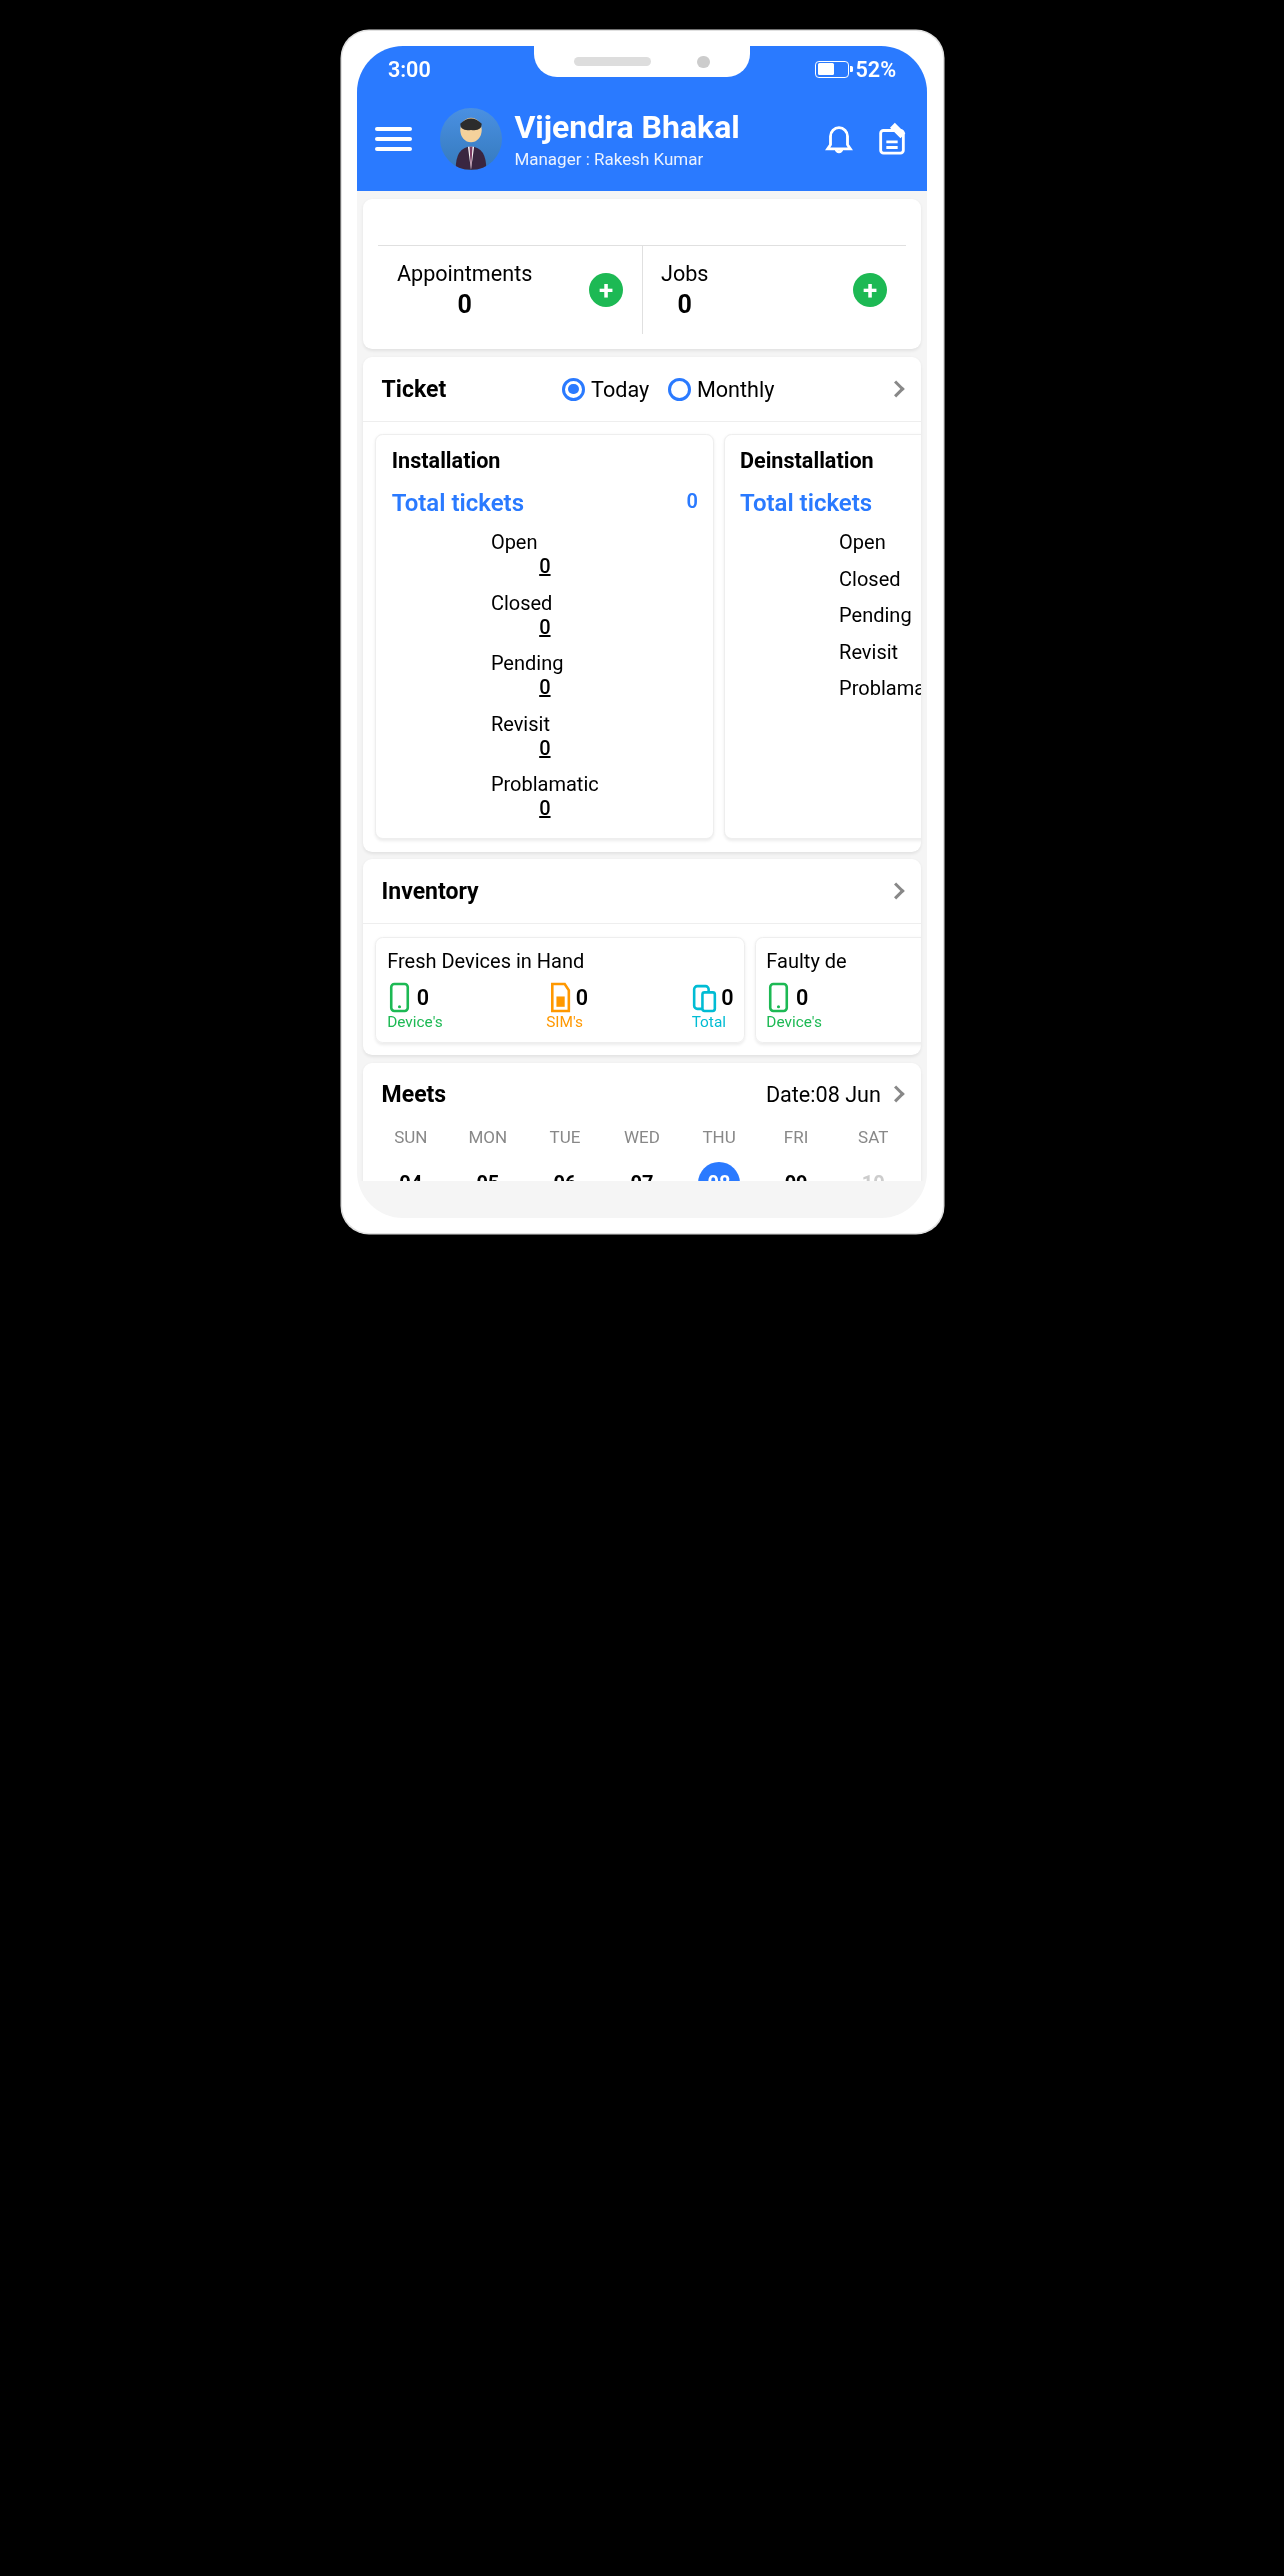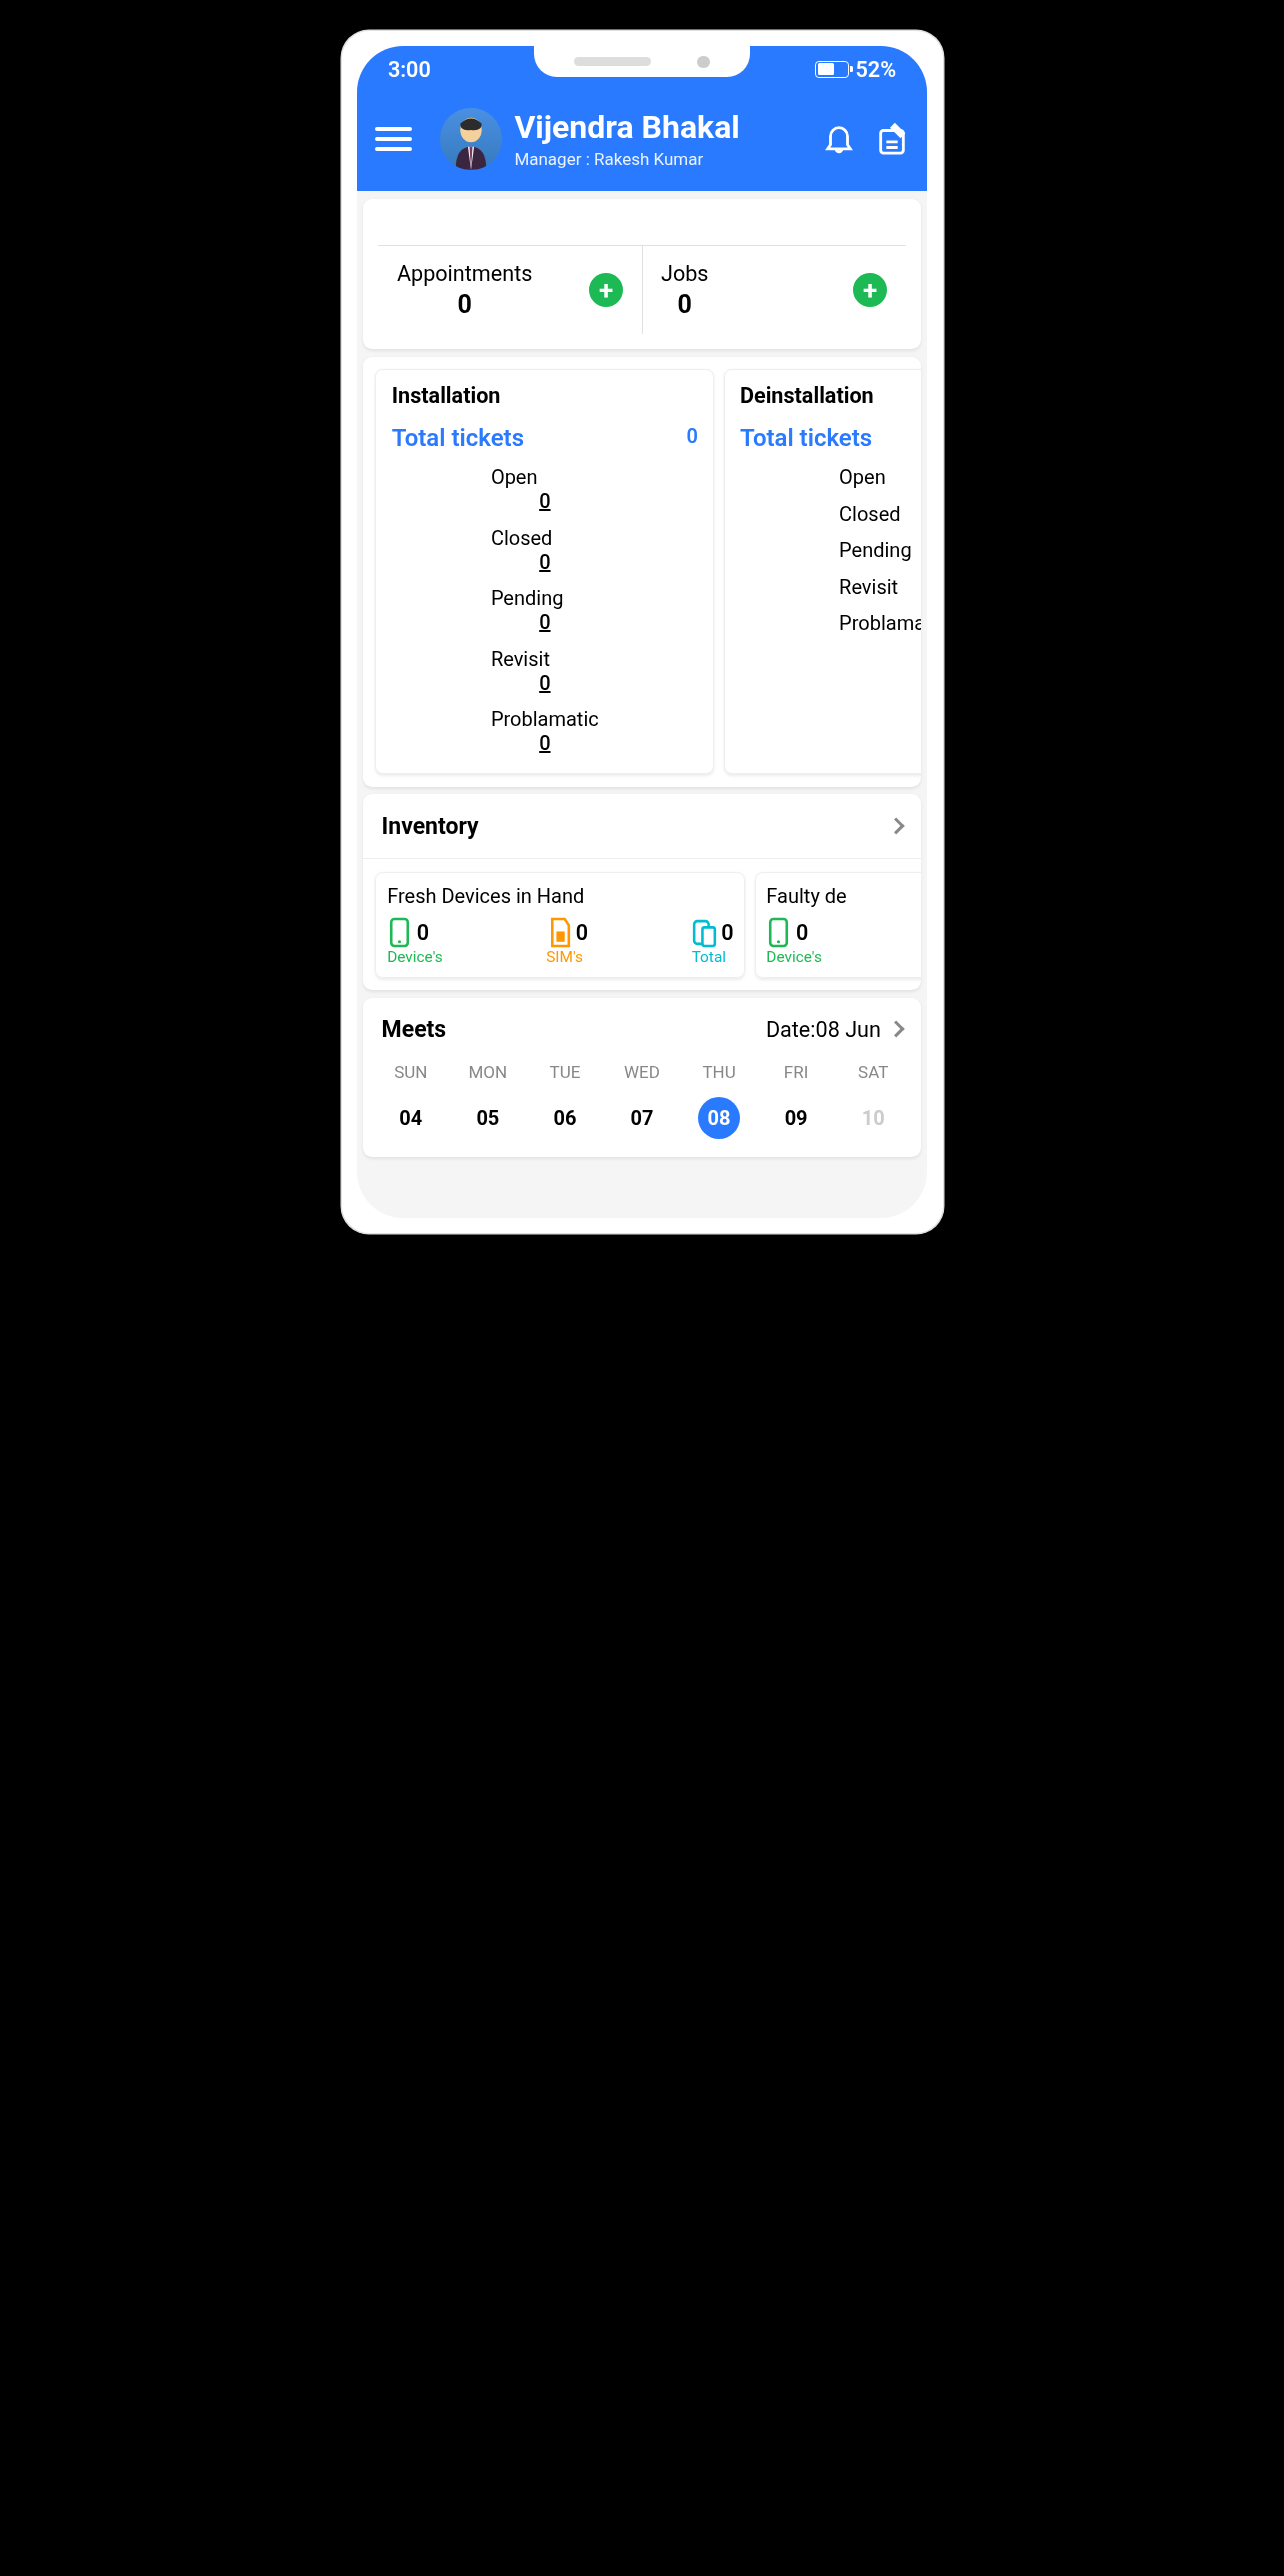--- a/index.html
+++ b/index.html
@@ -345,20 +345,36 @@
             <div>
               <div class="counter-label">Jobs</div>
               <div class="counter-value">0</div>
             </div>
             <div class="plus-btn">+</div>
           </div>
         </div>
       </div>
 
       <div class="card">
+        <div class="section-header">
+          <div class="section-title">Ticket</div>
+          <div class="radio-group">
+            <div class="radio-item">
+              <span class="radio-outer">
+                  <span class="radio-inner"></span>
+                </span>
+              <span>Today</span>
+            </div>
+            <div class="radio-item">
+              <span class="radio-outer"></span>
+              <span>Monthly</span>
+            </div>
+          </div>
+          <div class="chevron"></div>
+        </div>
         <div class="ticket-cards" id="ticket-cards">
             <div class="ticket-card">
     <div class="ticket-title">Installation</div>
     <div class="ticket-total-row">
       <span class="ticket-total-label">Total tickets</span>
       <span class="ticket-total-val">0</span>
     </div>
     <div class="ticket-row">
       <span class="ticket-row-label">Open</span>
       <span class="ticket-bar"></span>

